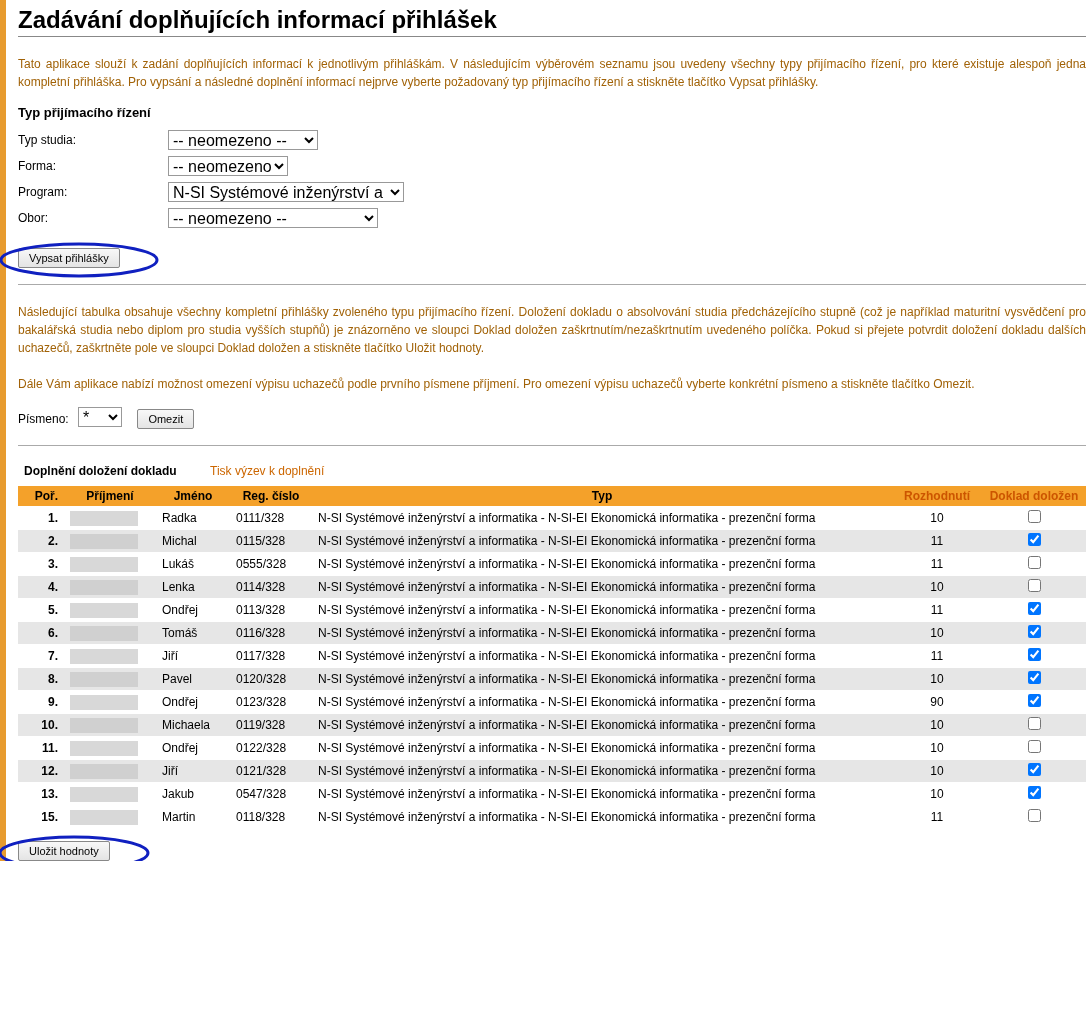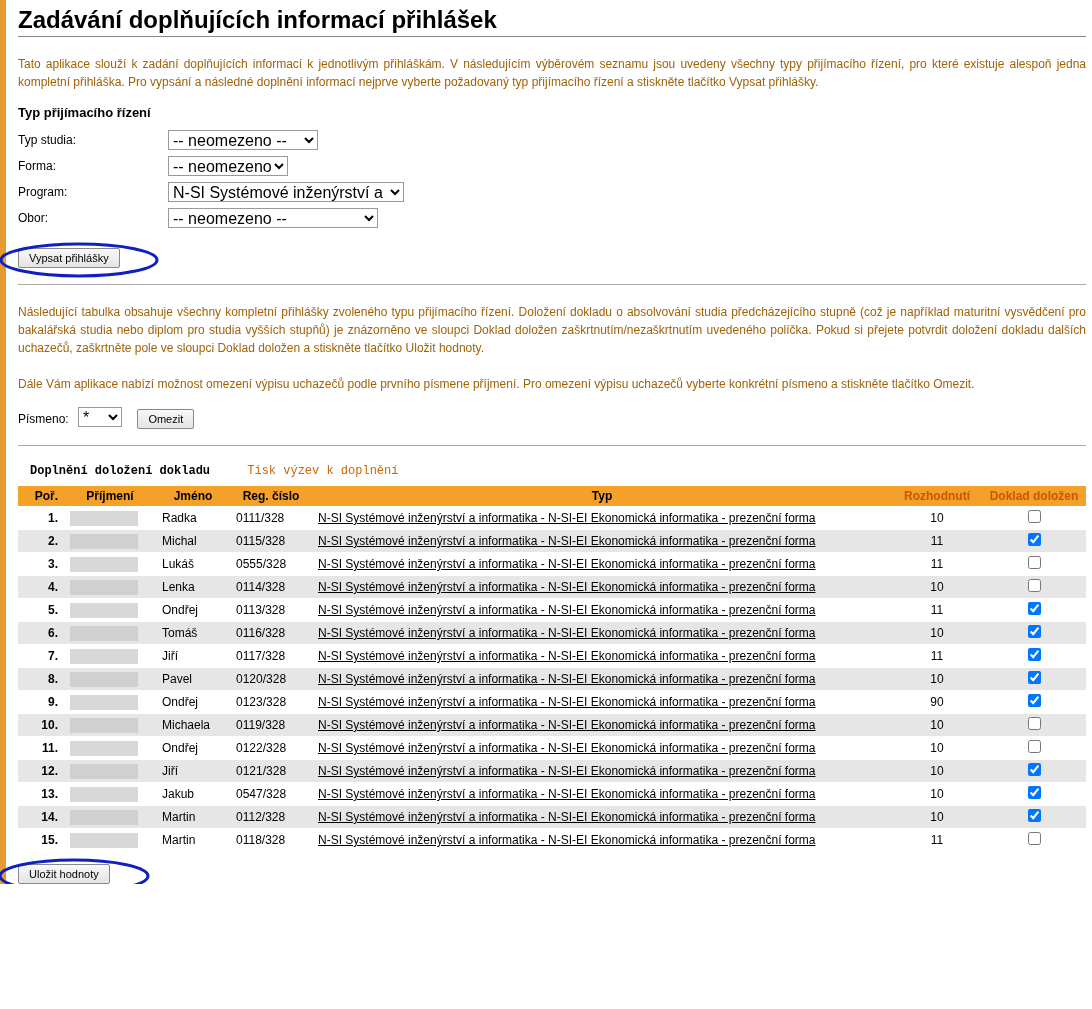--- a/index.html
+++ b/index.html
@@ -75,22 +75,21 @@
       top: -8px;
       left: -24px;
       pointer-events: none;
     }
     .filter-line {
       margin: 14px 0;
     }
     .filter-line label { margin-right: 6px; }
     .filter-line select { margin-right: 12px; }
     .tabs {
-      margin: 18px 0 8px 12px;
-      font-family: Liberation Mono, monospace;
+      margin: 18px 0 8px 6px;
     }
     .tabs .tab {
       display: inline-block;
       margin-right: 30px;
       font-weight: bold;
       font-size: 12px;
     }
     .tabs .tab.inactive {
       color: #cc6600;
       font-weight: normal;
@@ -128,21 +127,21 @@
     }
     .surname-box {
       background: #d0d0d0;
       display: block;
       height: 15px;
       width: 68px;
     }
     tr.odd .surname-box { background: #d8d8d8; }
     table.data td.firstname { width: 62px; }
     table.data td.reg { width: 70px; }
-    table.data td.typ { width: auto; text-decoration: underline; }
+    table.data td.typ { width: auto; }
     table.data td.rozh { text-align: center; width: 78px; }
     table.data td.doklad { text-align: center; width: 88px; }
     input[type=checkbox] {
       margin: 0;
     }
     .spacer-hr { border: none; border-top: 1px solid #aaa; margin: 16px 0 10px 0; }
   </style>
 </head>
 <body>
 
@@ -356,31 +355,20 @@
           <td class="num">13.</td>
           <td class="surname-cell">
             <span class="surname-box"></span>
           </td>
           <td class="firstname">Jakub</td>
           <td class="reg">0547/328</td>
           <td class="typ">N-SI Systémové inženýrství a informatika - N-SI-EI Ekonomická informatika - prezenční forma</td>
           <td class="rozh">10</td>
           <td class="doklad"><input type="checkbox" checked="" style=""></td>
         </tr>
-        <tr class="even">
-          <td class="num">14.</td>
-          <td class="surname-cell">
-            <span class="surname-box"></span>
-          </td>
-          <td class="firstname">Martin</td>
-          <td class="reg">0112/328</td>
-          <td class="typ">N-SI Systémové inženýrství a informatika - N-SI-EI Ekonomická informatika - prezenční forma</td>
-          <td class="rozh">10</td>
-          <td class="doklad"><input type="checkbox" checked="" style=""></td>
-        </tr>
         <tr class="odd">
           <td class="num">15.</td>
           <td class="surname-cell">
             <span class="surname-box"></span>
           </td>
           <td class="firstname">Martin</td>
           <td class="reg">0118/328</td>
           <td class="typ">N-SI Systémové inženýrství a informatika - N-SI-EI Ekonomická informatika - prezenční forma</td>
           <td class="rozh">11</td>
           <td class="doklad"><input type="checkbox" style=""></td>

